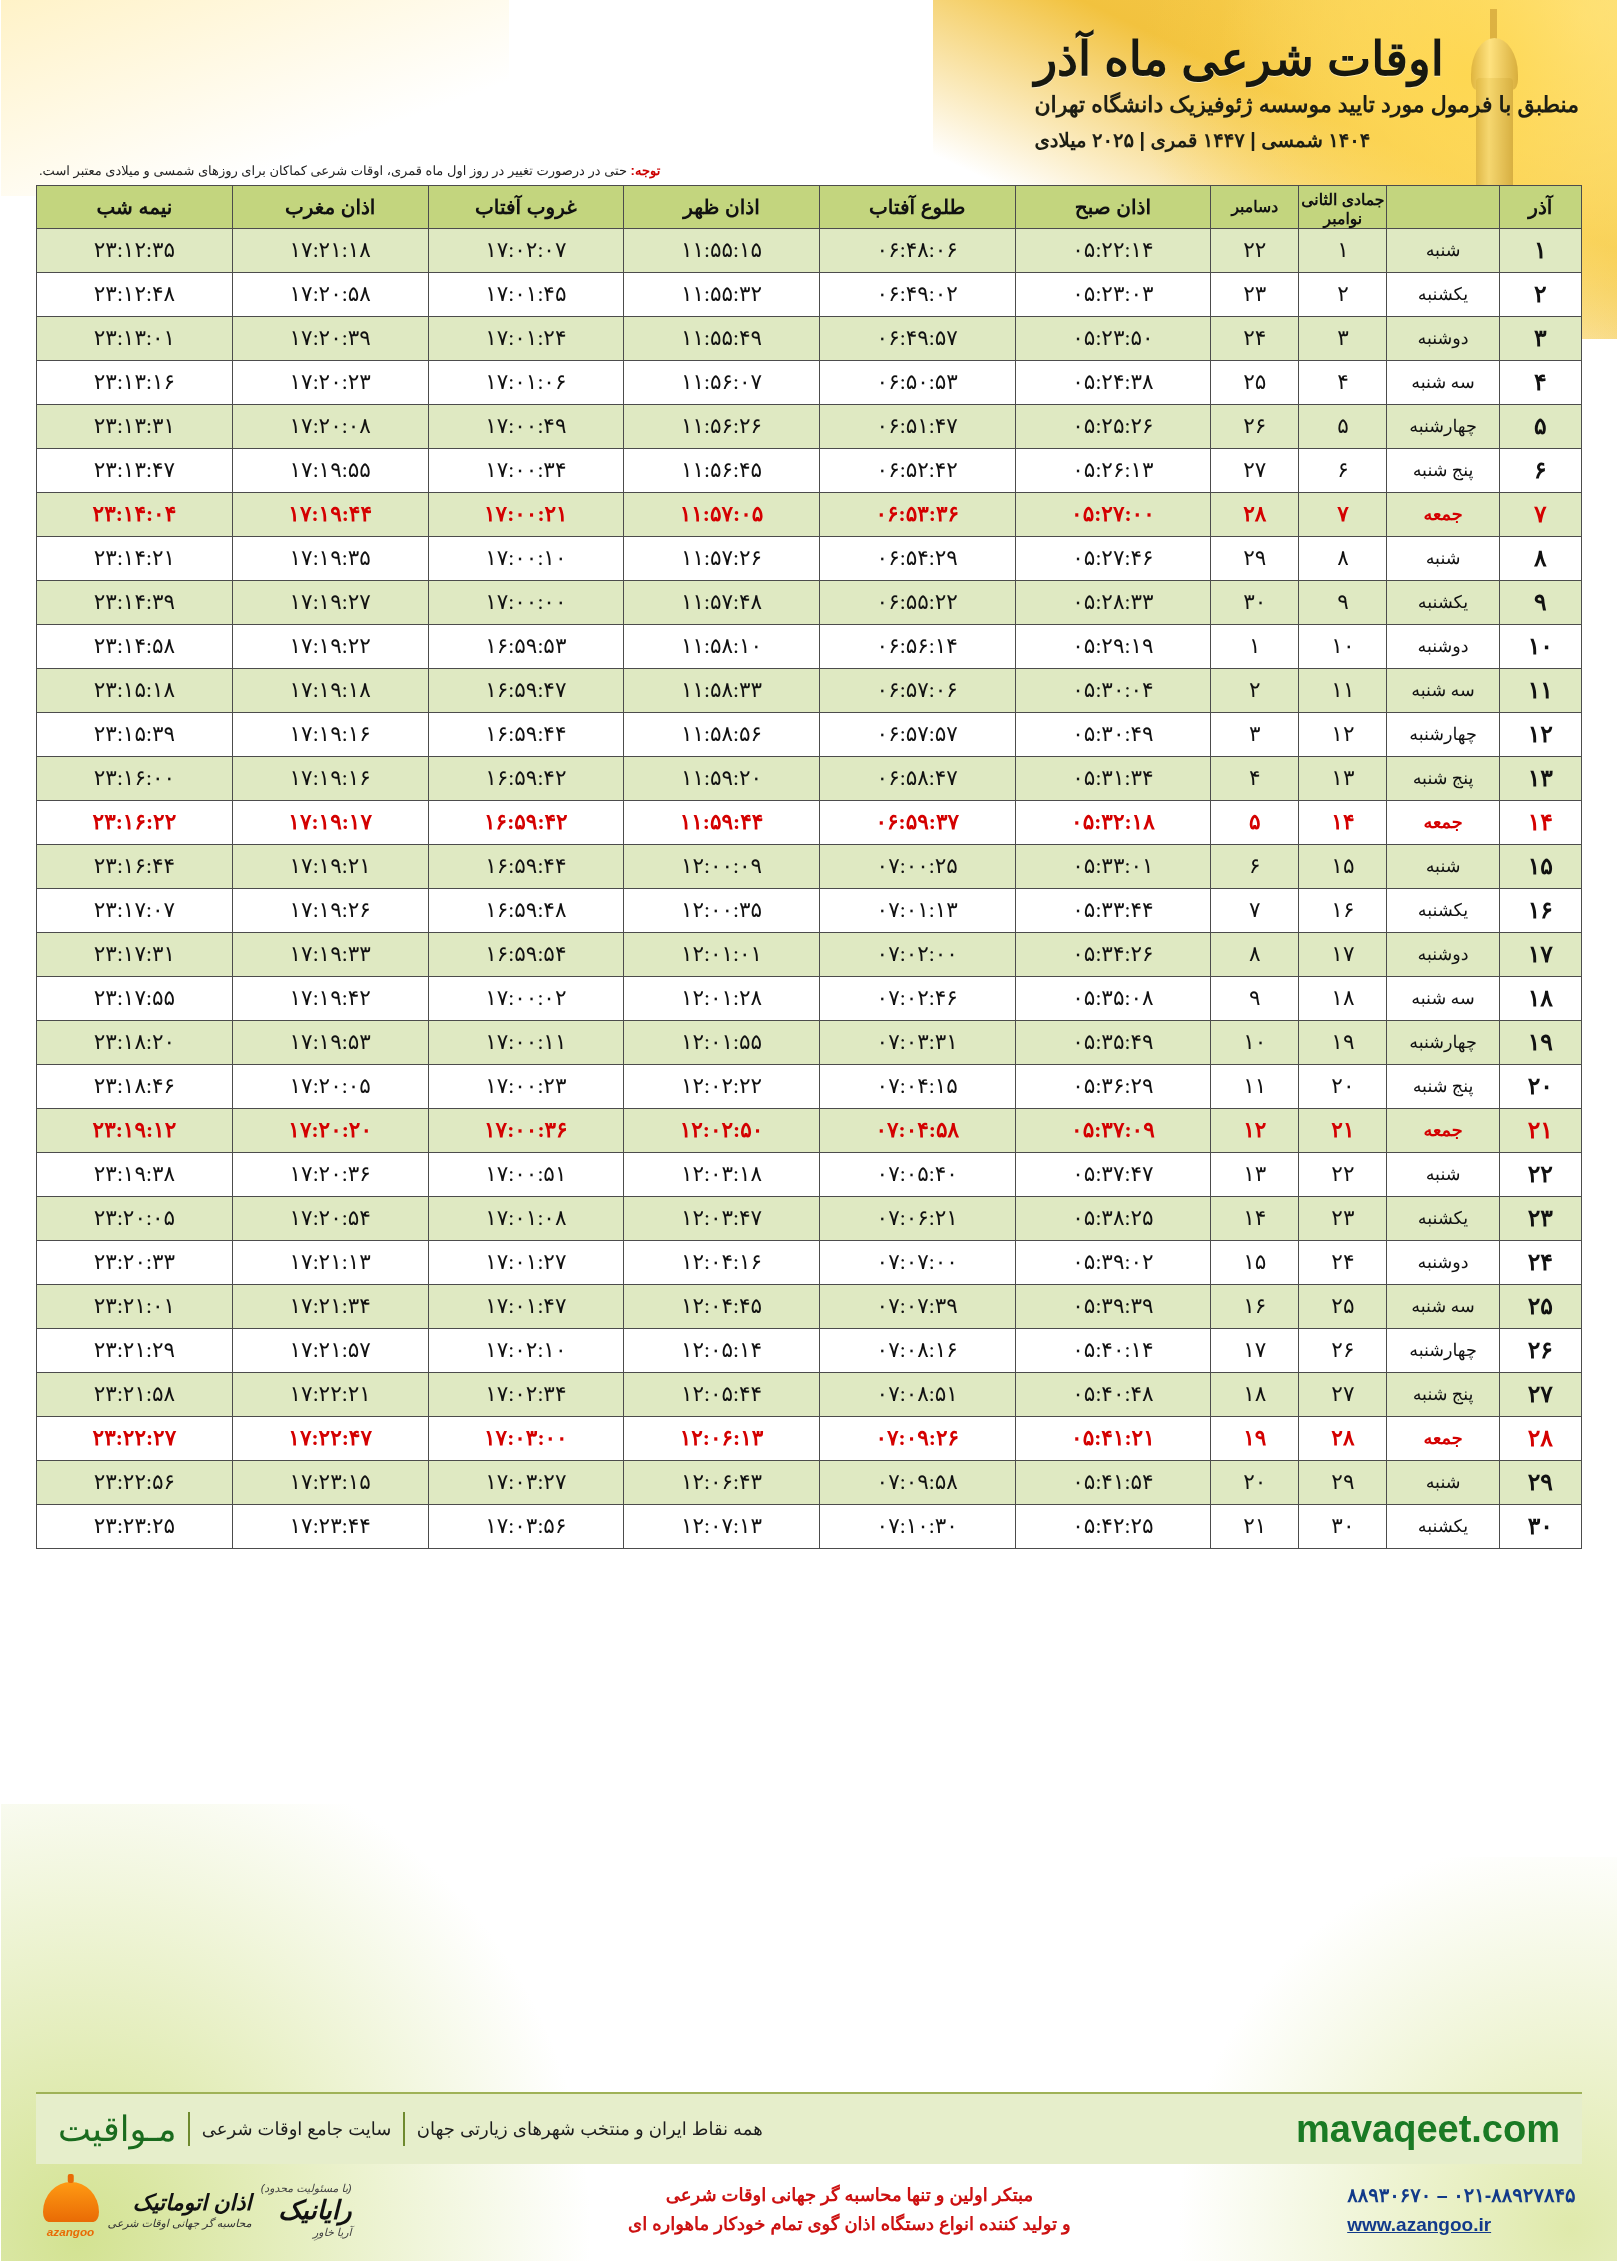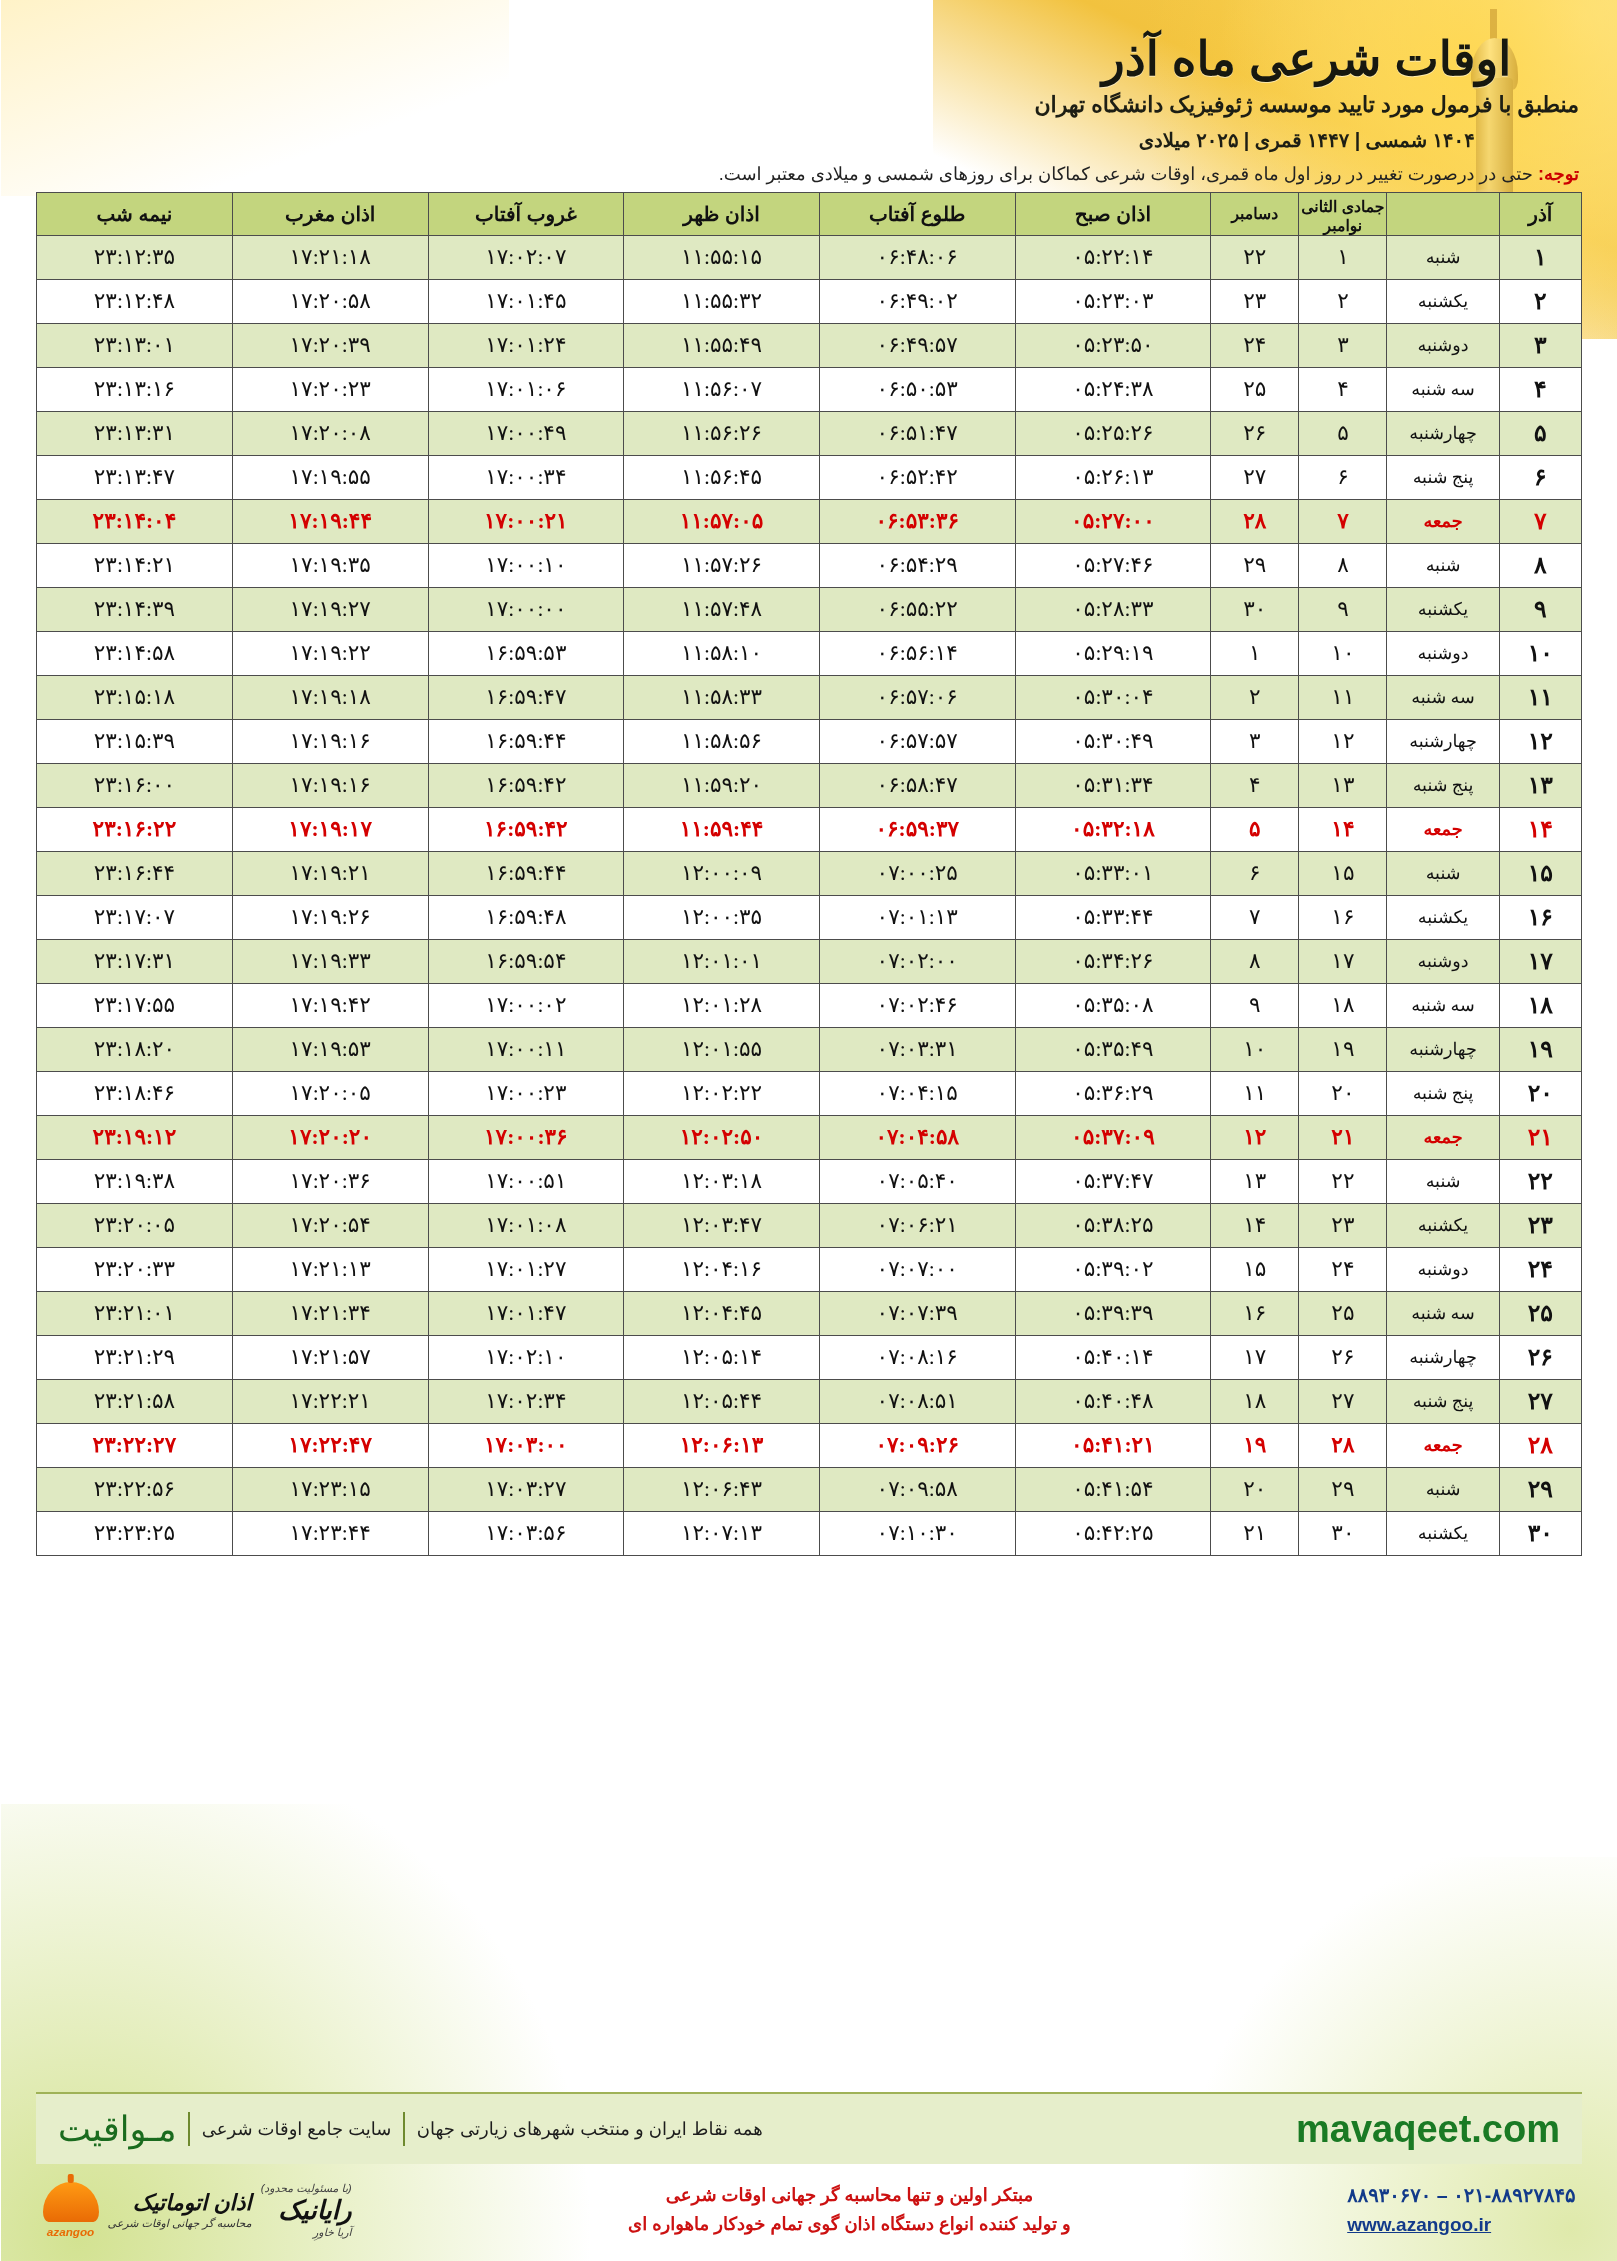--- a/index.html
+++ b/index.html
@@ -71,21 +71,21 @@
     position:absolute; right:13px; top:140px; width:189px; height:78px;
     background: linear-gradient(180deg,#e9c96e,#cfa73c);
   }
 
   
   .header {
     position: relative; z-index: 3;
     display:flex; align-items:flex-start; justify-content:space-between;
     padding: 34px 39px 0 46px;
   }
-  .title-block { text-align: center; }
+  .title-block { text-align: left; }
   .title-main {
     font-size: 47px; font-weight: bold; color:#17180f; letter-spacing:0;
     line-height: 1.05; text-shadow: 0 1.3px 0 rgba(255,255,255,.5);
   }
   .title-sub {
     font-size: 22px; font-weight: bold; color:#1d1e14; margin-top: 9px;
   }
   .title-years {
     font-size: 19.6px; color:#1d1e14; margin-top: 10.4px; font-weight:bold;
   }
@@ -93,22 +93,22 @@
   .city-box {
     border: 2px solid #111; background: rgba(255,255,255,0.9);
     padding: 9px 26px 10.4px; text-align:center; min-width: 404px;
   }
   .city-name { font-size: 30px; font-weight:bold; color:#0d0d0d; line-height:1.2;}
   .city-sub { font-size: 19px; color:#141414; margin-top: 3.9px;}
   .city-coords { font-size: 14.4px; color:#1a1a1a; margin-top: 6.5px;}
 
   .note {
     position: relative; z-index:3;
-    text-align: right; padding: 11.7px 39px 6.5px 39px;
-    font-size: 18px; color:#222;
+    text-align: left; padding: 11.7px 39px 6.5px 39px;
+    font-size: 13px; color:#222;
   }
   .note b { color:#c00; }
 
   
   .table-wrap { position: relative; z-index:3; padding: 0 36px; }
   table.cal {
     width: 100%; border-collapse: collapse;
     font-size: 21.5px;
     table-layout: fixed;
   }

